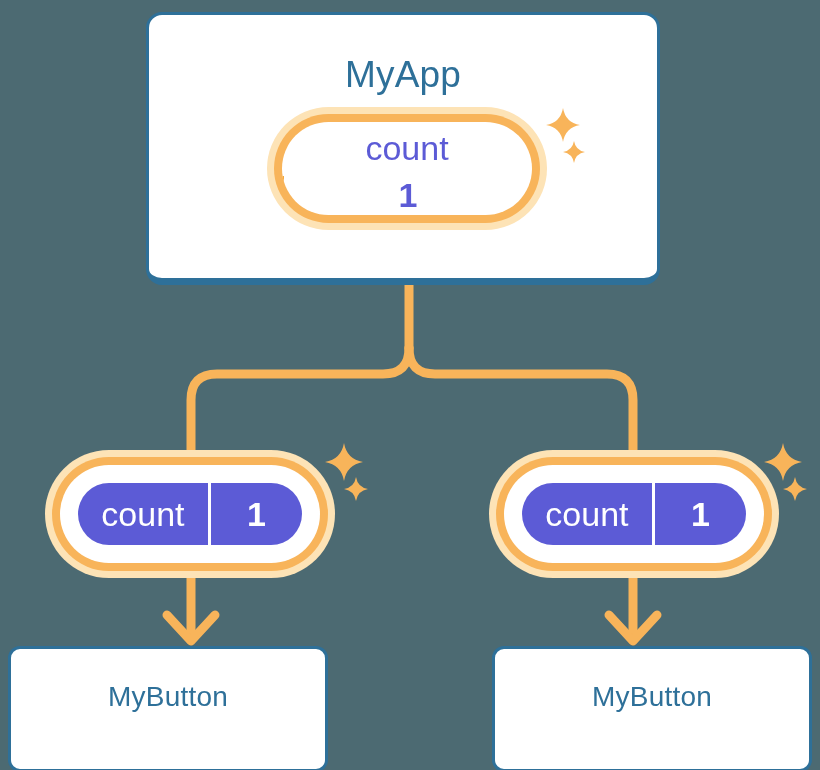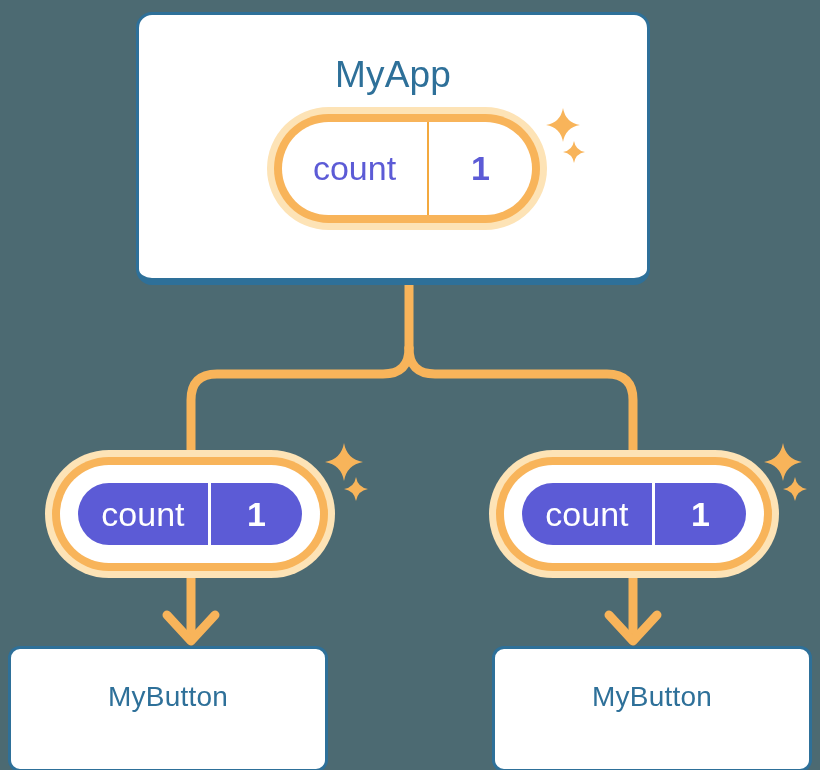--- a/index.html
+++ b/index.html
@@ -38,21 +38,21 @@
     position: absolute;
     box-sizing: border-box;
     background: #ffffff;
     border: 3px solid #2e7099;
     border-bottom-width: 7px;
     border-radius: 14px;
     z-index: 3;
   }
 
   #app-card {
-    left: 136px;
+    left: 146px;
     top: 12px;
     width: 514px;
     height: 273px;
     border-radius: 16px;
   }
 
   .card-title {
     position: absolute;
     left: 0;
     width: 100%;
@@ -101,20 +101,21 @@
   }
   .pill-body {
     position: absolute;
     left: 15px; top: 15px;
     right: 15px; bottom: 15px;
     box-sizing: border-box;
     border-radius: 999px;
     display: flex;
     align-items: stretch;
     overflow: hidden;
+    flex-direction: column;
   }
   .pill-cell {
     display: flex;
     align-items: center;
     justify-content: center;
     font-size: 34px;
     font-weight: 400;
     box-sizing: border-box;
   }
   .pill-cell.key { flex: 0 0 58%; }

